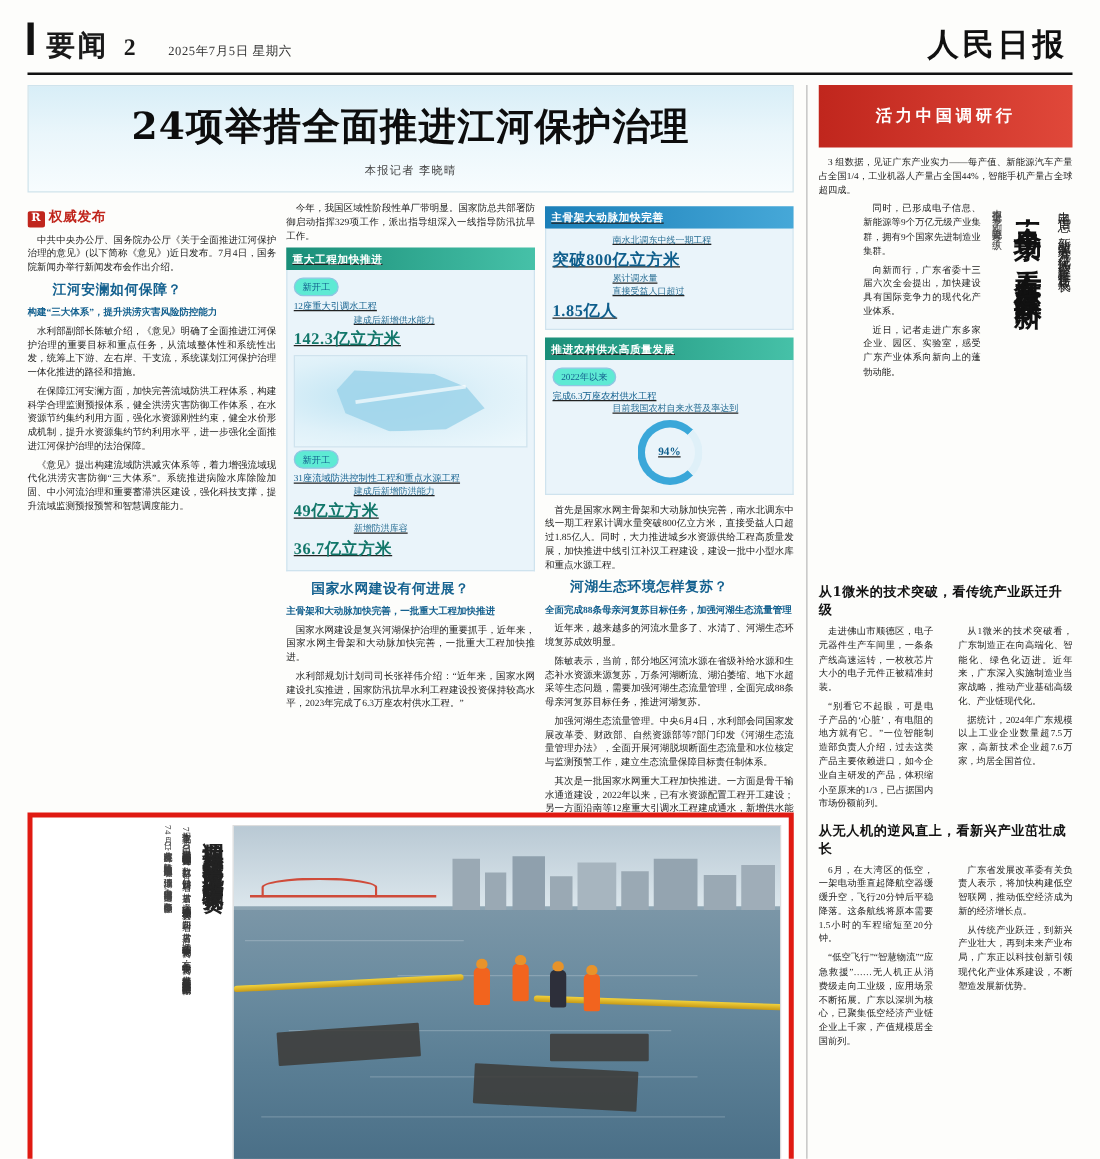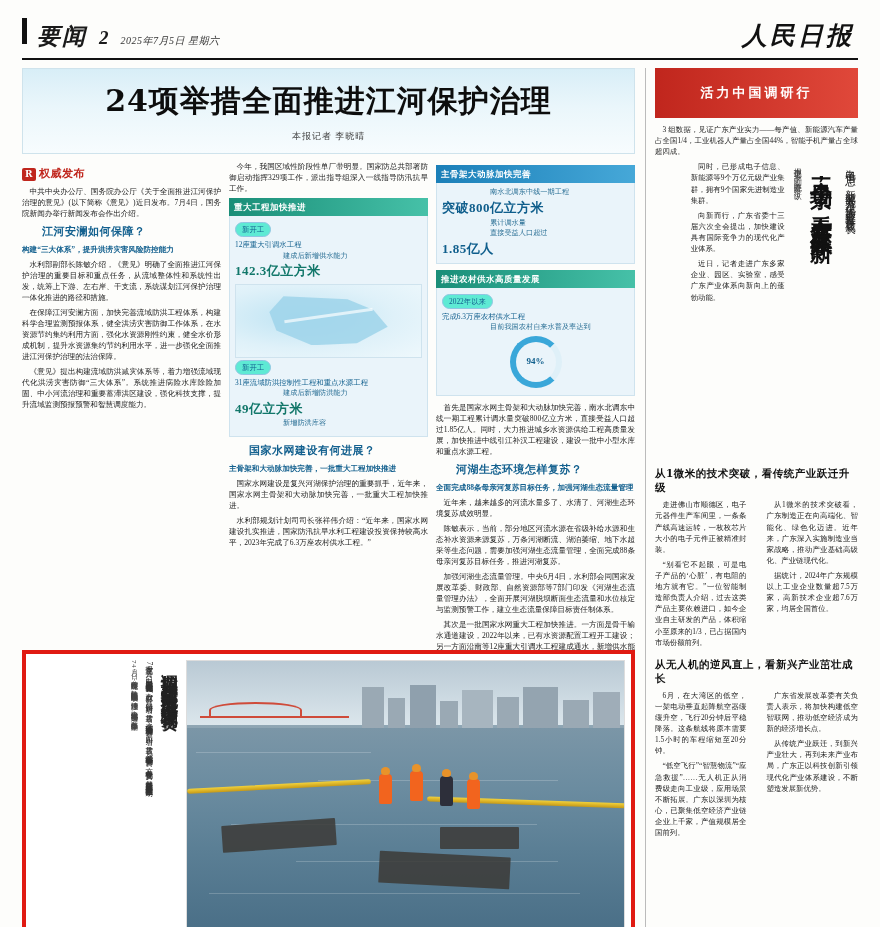--- a/index.html
+++ b/index.html
@@ -16,30 +16,29 @@
     width: 880px; height: 927px;
     background: #fdfdfb;
     padding: 18px 22px 8px 22px;
   }
 
   
   .masthead {
     display: flex; align-items: flex-end; justify-content: space-between;
     border-bottom: 2.5px solid #111;
     padding-bottom: 6px;
-    font-style: italic;
   }
   .masthead-left { display:flex; align-items: baseline; gap: 8px; }
   .mast-bar { width: 5px; height: 26px; background: #111; display:inline-block; margin-right:2px; }
   .mast-title {
     font-size: 23px; font-weight: 700; letter-spacing: 2px;
     font-family: "DejaVu Serif", serif;
   }
   .mast-page { font-size: 19px; font-weight:700; margin-left:4px; }
-  .mast-date { font-size: 10px; color:#333; margin-left: 4px; letter-spacing:.5px; }
+  .mast-date { font-size: 10px; color:#333; margin-left: 18px; letter-spacing:.5px; }
   .mast-right {
     font-size: 25px; font-weight:700; letter-spacing: 3px;
     font-family: "DejaVu Serif", serif;
     color:#111;
     padding-right:4px;
   }
 
   
   .body-grid {
     display: grid;
@@ -82,21 +81,21 @@
     font-family:"DejaVu Serif", serif;
   }
   .sec-head.blue { color:#14618f;margin-left:20px; }
   .badge-r {
     display:inline-block; background:#c0261d; color:#fff;
     font-size:9px; padding:0 3px; margin-right:3px; border-radius:2px;
     font-weight:700;
   }
 
   
-  .infobox { margin: 4px 0 6px 0; }
+  .infobox { margin: 4px 0 6px 0; text-decoration: underline; }
   .ib-title {
     background: linear-gradient(90deg,#1b7fb8,#46a8d8);
     color:#fff; font-size:8.5px; font-weight:700;
     padding: 3px 5px; letter-spacing:.5px;
   }
   .ib-title.green { background: linear-gradient(90deg,#1a8e78,#46c1a8); }
   .ib-body {
     background:#eaf4fa; border:1px solid #cfe3ee; border-top:none;
     padding: 4px 5px; font-size:7.4px; color:#14618f; line-height:1.5;
   }
@@ -288,20 +287,21 @@
                 <div class="ib-sub">建成后新增供水能力</div>
                 <div class="ib-big green">142.3亿立方米</div>
               </div>
               <div class="map-graphic"></div>
               <div class="ib-row">
                 <span class="pill">新开工</span>
                 <div>31座流域防洪控制性工程和重点水源工程</div>
                 <div class="ib-sub">建成后新增防洪能力</div>
                 <div class="ib-big green">49亿立方米</div>
                 <div class="ib-sub">新增防洪库容</div>
+                <div class="ib-big green">36.7亿立方米</div>
               </div>
             </div>
           </div>
 
           <div class="sec-head blue">国家水网建设有何进展？</div>
           <p style="text-indent:0;font-weight:700;color:#14618f">主骨架和大动脉加快完善，一批重大工程加快推进</p>
           <p>国家水网建设是复兴河湖保护治理的重要抓手，近年来，国家水网主骨架和大动脉加快完善，一批重大工程加快推进。</p>
           <p>水利部规划计划司司长张祥伟介绍：“近年来，国家水网建设扎实推进，国家防汛抗旱水利工程建设投资保持较高水平，2023年完成了6.3万座农村供水工程。”</p>
         </div>
 

